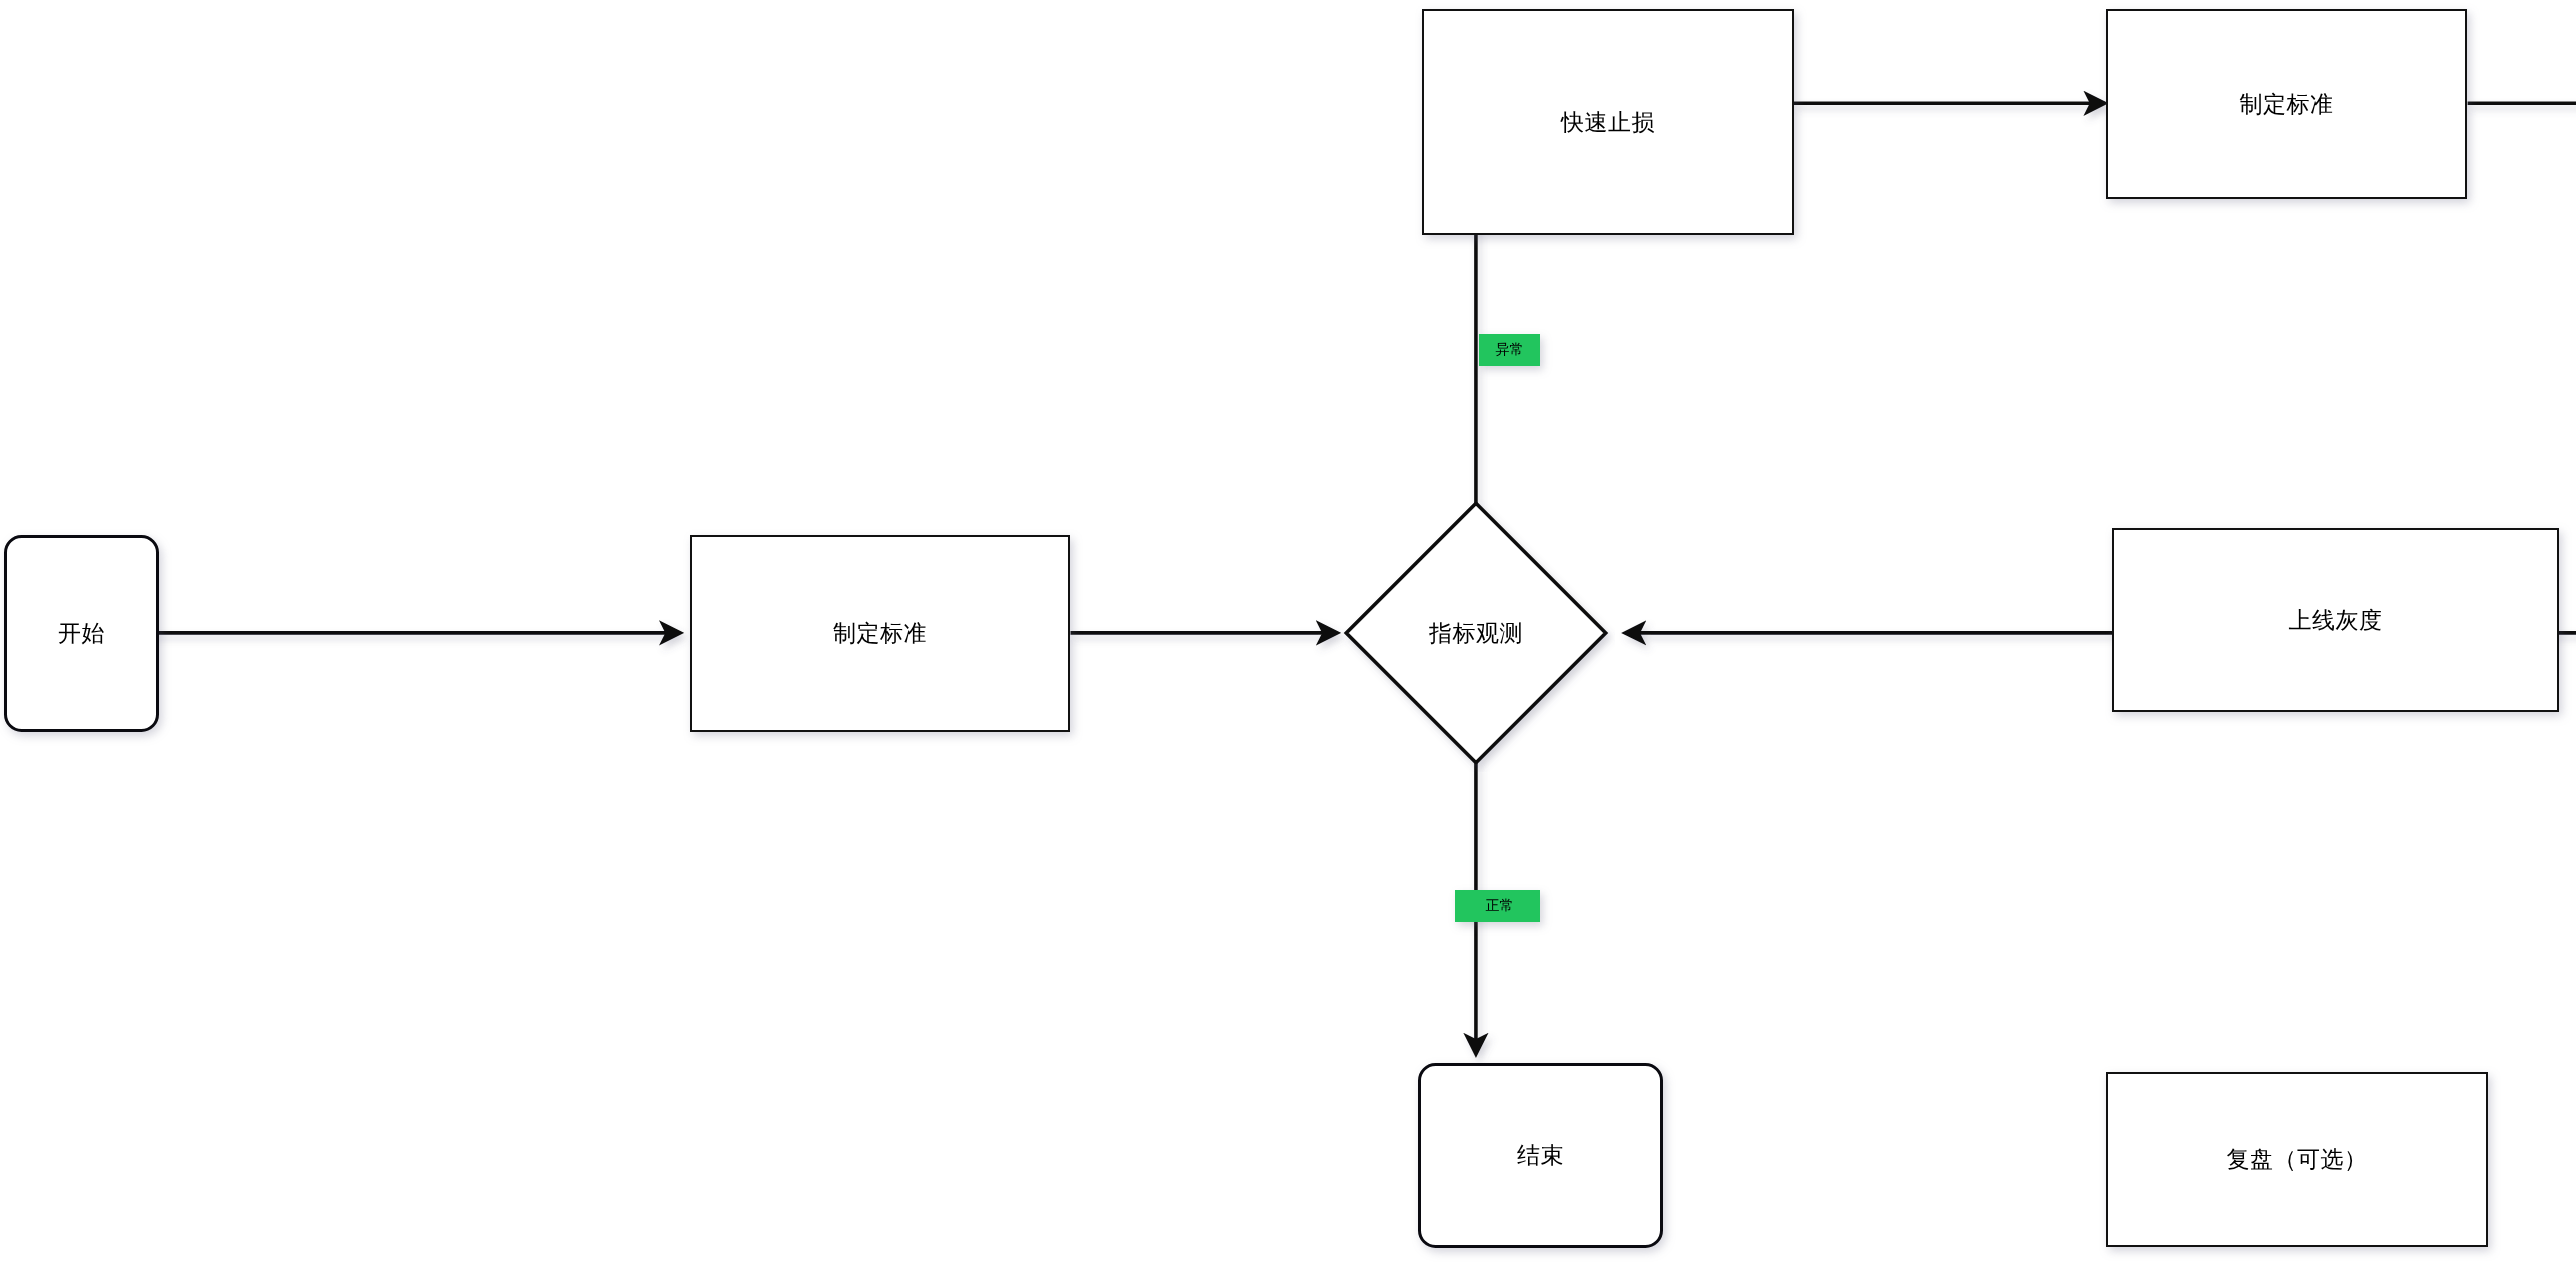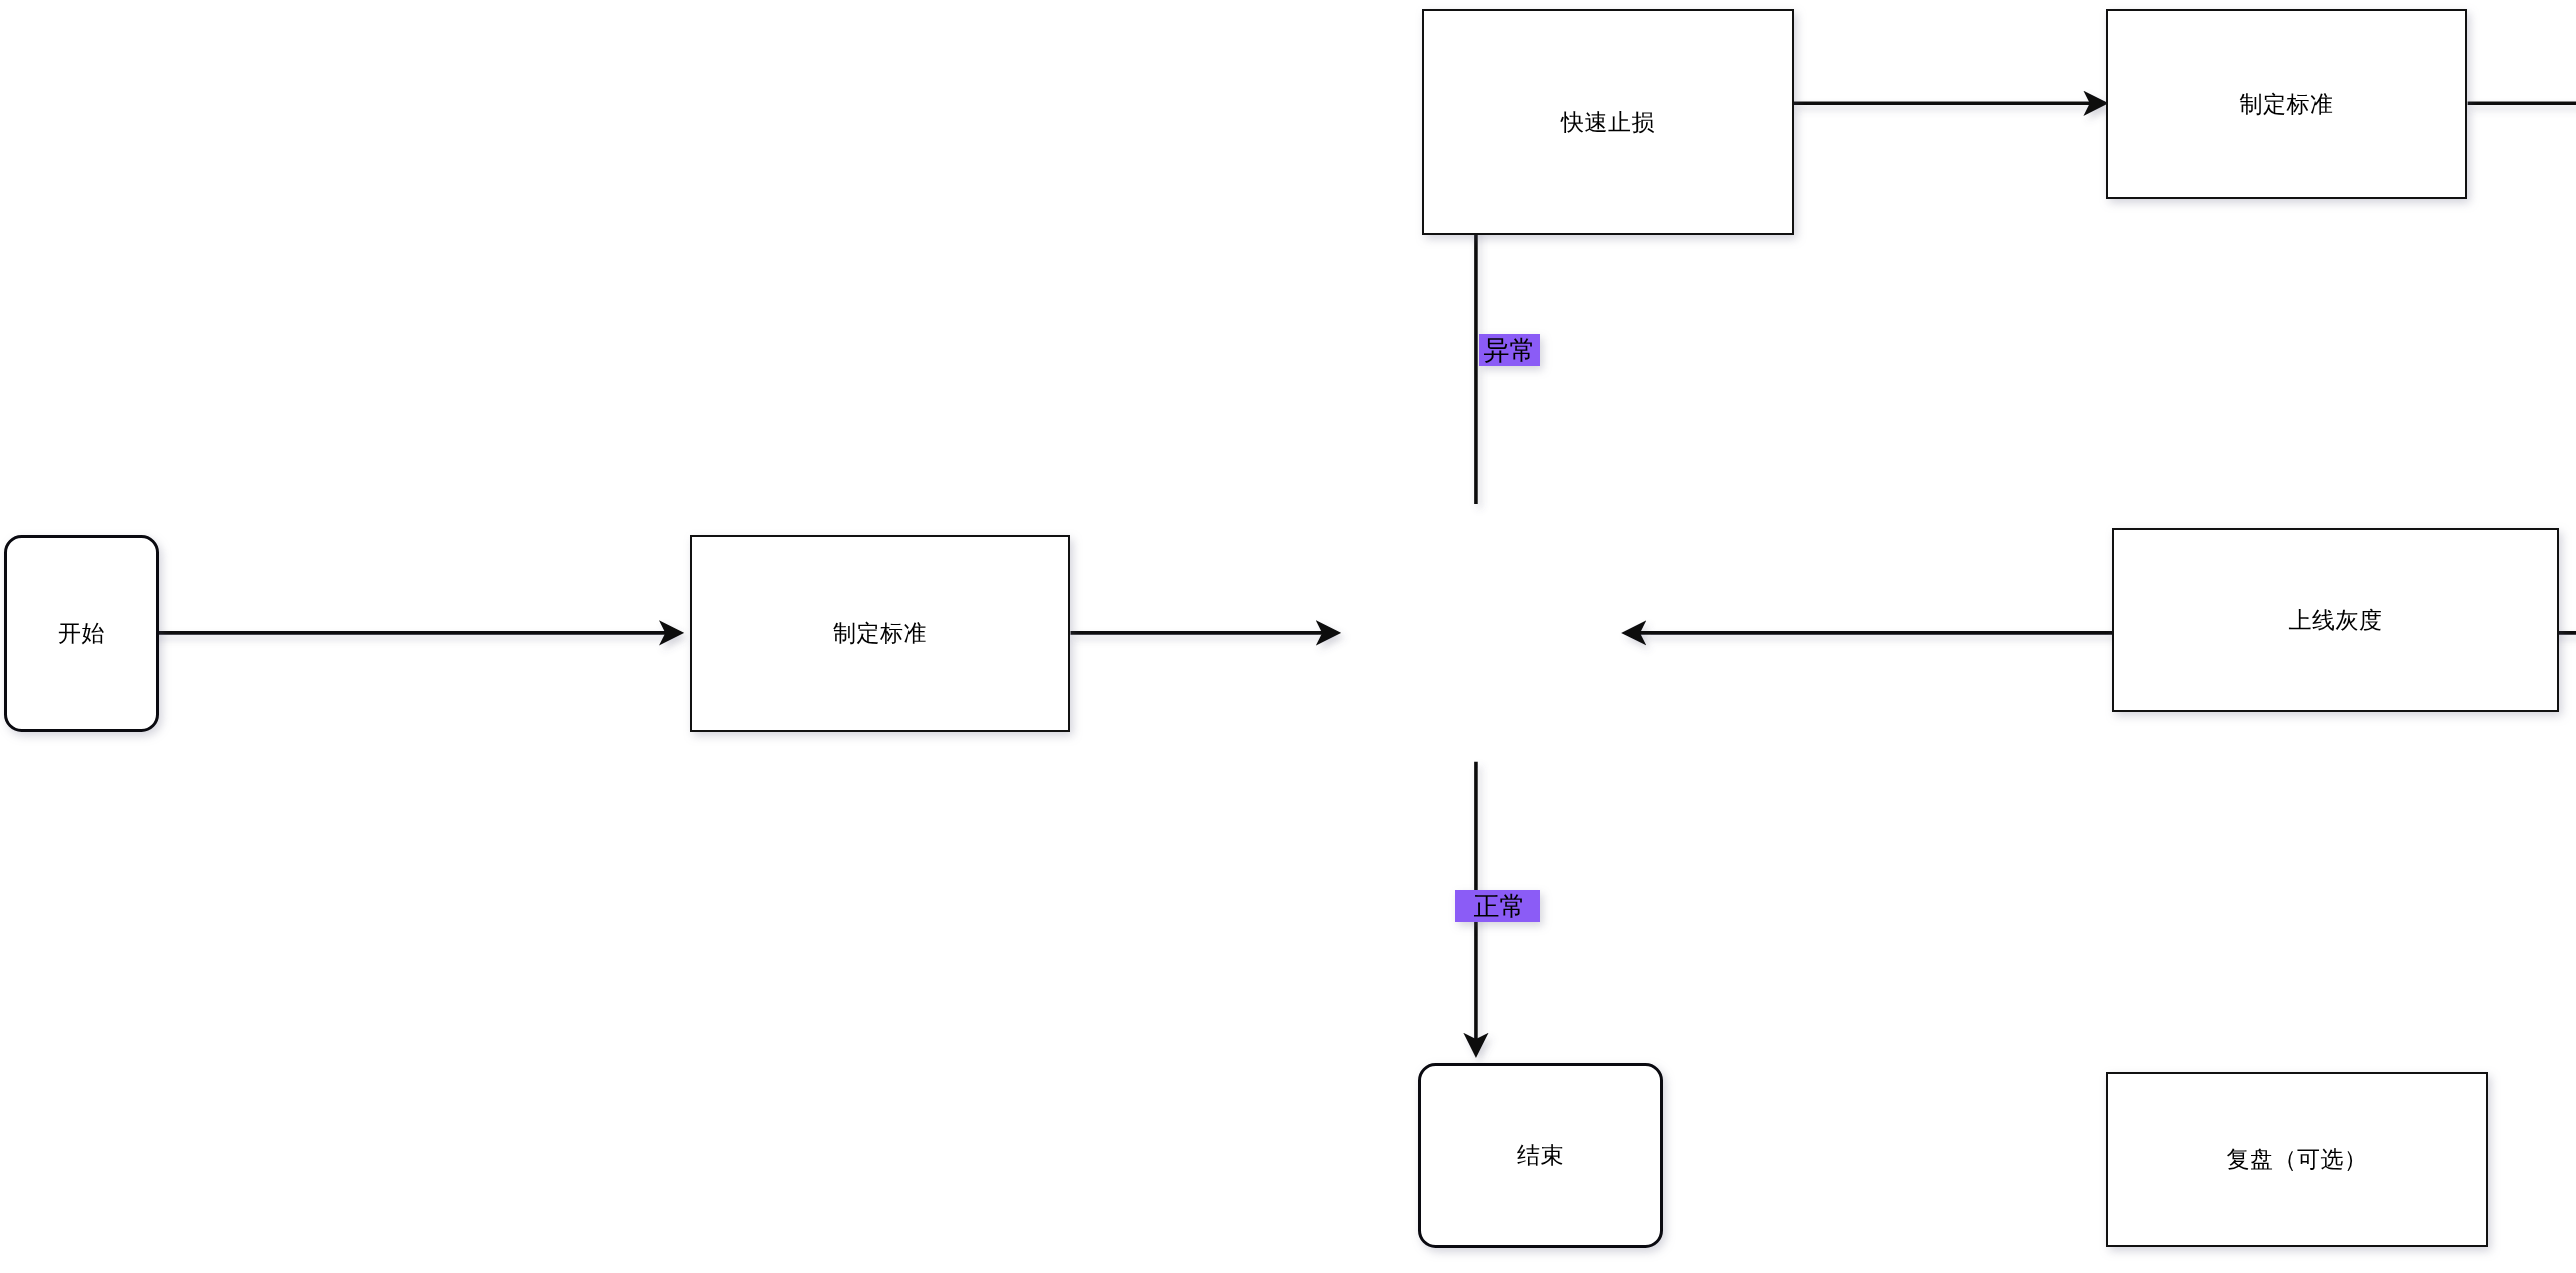--- a/index.html
+++ b/index.html
@@ -44,23 +44,23 @@
     position:absolute;
     left:0;top:0;right:0;bottom:0;
   }
   .diamond .dlabel{
     position:relative;
     z-index:2;
     font-size:23px;
   }
   .edge-label{
     position:absolute;
-    background:#8b5cf6;
+    background:#22c55e;
     color:#000000;
-    font-size:26px;
+    font-size:14px;
     padding:2.1px 4.1px;
     white-space:nowrap;
     box-sizing:border-box;
     filter: drop-shadow(3.1px 4.1px 4.1px rgba(90,90,120,0.25));
     display:flex;
     align-items:center;
     justify-content:center;
   }
 </style>
 </head>
@@ -115,20 +115,26 @@
   </svg>
 
   <div class="node round" style="left:4.1px;top:535px;width:155px;height:197px;">
     <span>开始</span>
   </div>
 
   <div class="node rect" style="left:690px;top:535px;width:380px;height:197px;">
     <span>制定标准</span>
   </div>
 
+  <div class="node diamond" style="left:1337px;top:494px;width:278px;height:278px;">
+    <svg class="dshape" viewBox="0 0 540 540">
+      <polygon points="270,18 522,270 270,522 18,270" fill="#ffffff" stroke="#111111" stroke-width="7" filter="url(#softshadow)"></polygon>
+    </svg>
+    <span class="dlabel">指标观测</span>
+  </div>
 
   <div class="node rect" style="left:1422px;top:9.3px;width:372px;height:226px;">
     <span>快速止损</span>
   </div>
 
   <div class="node rect" style="left:2106px;top:9.3px;width:361px;height:190px;">
     <span>制定标准</span>
   </div>
 
   <div class="node rect" style="left:2112px;top:528px;width:447px;height:184px;">

